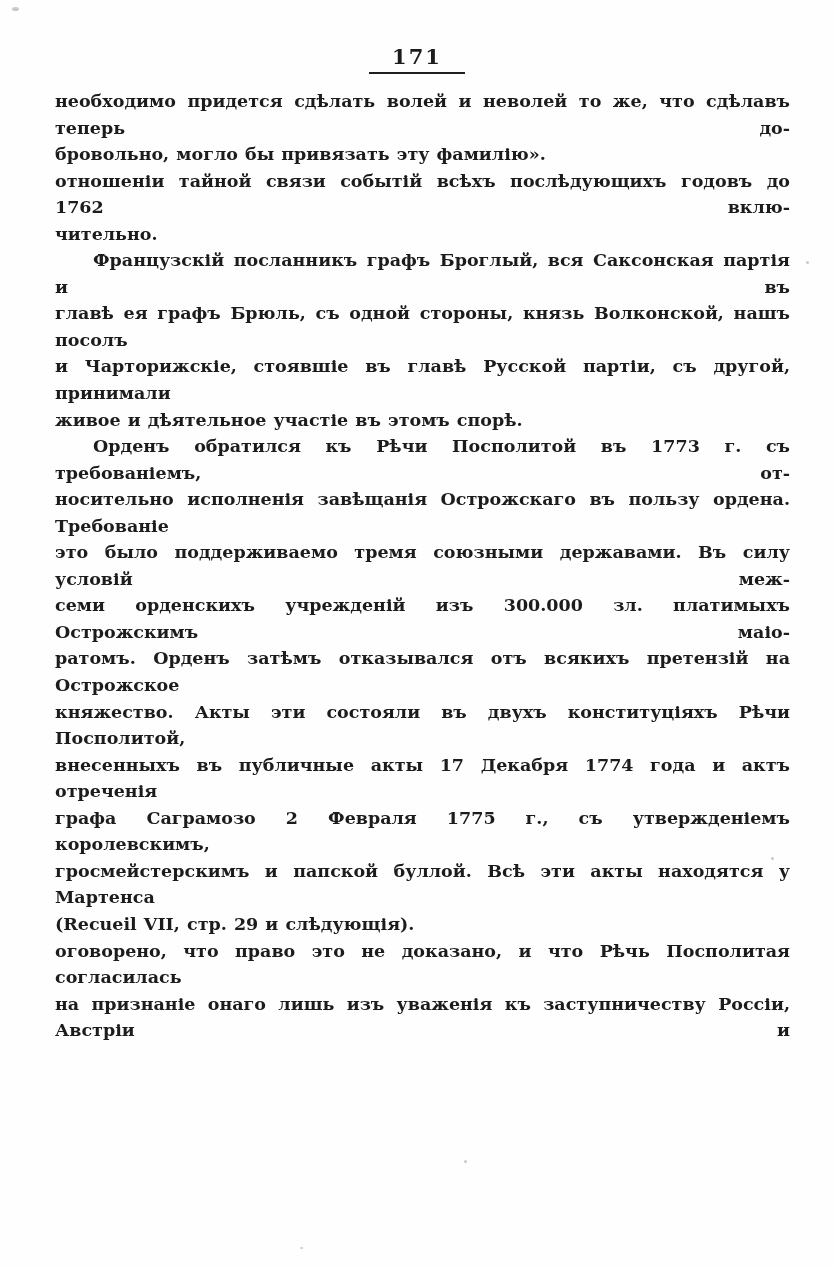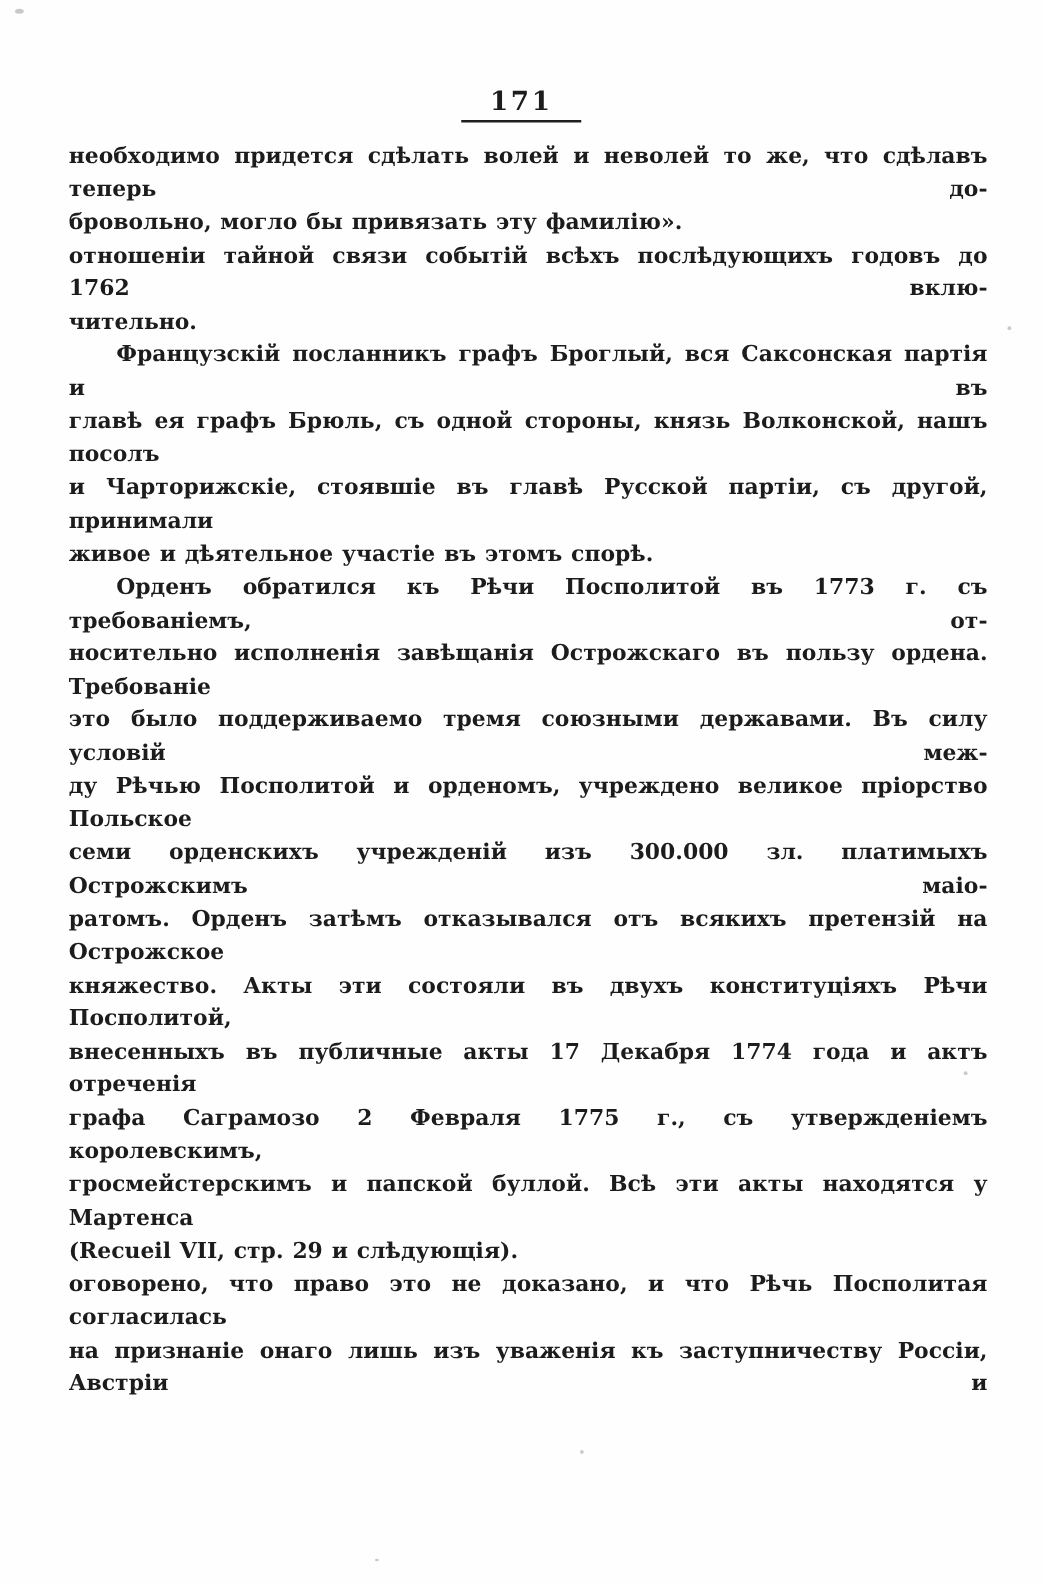--- a/index.html
+++ b/index.html
@@ -10,21 +10,21 @@
   .page {
     position: relative;
     width: 834px;
     height: 1267px;
     background: #fefefe;
     overflow: hidden;
     font-family: "DejaVu Serif", "Liberation Serif", serif;
     color: #1c1c1c;
   }
   .page-header {
-    margin: 69px auto 0 auto;
+    margin: 45px auto 0 auto;
     width: 96px;
     text-align: center;
     border-bottom: 2px solid #1f1f1f;
     padding-bottom: 3px;
   }
   .page-number {
     font-size: 21px;
     font-weight: bold;
     letter-spacing: 2px;
     line-height: 24px;
@@ -79,21 +79,20 @@
       <div class="line last">бровольно, могло бы привязать эту фамилію».</div>
       <div class="line">отношеніи тайной связи событій всѣхъ послѣдующихъ годовъ до 1762 вклю-</div>
       <div class="line last">чительно.</div>
       <div class="line indent">Французскій посланникъ графъ Броглый, вся Саксонская партія и въ</div>
       <div class="line">главѣ ея графъ Брюль, съ одной стороны, князь Волконской, нашъ посолъ</div>
       <div class="line">и Чарторижскіе, стоявшіе въ главѣ Русской партіи, съ другой, принимали</div>
       <div class="line last">живое и дѣятельное участіе въ этомъ спорѣ.</div>
       <div class="line indent">Орденъ обратился къ Рѣчи Посполитой въ 1773 г. съ требованіемъ, от-</div>
       <div class="line">носительно исполненія завѣщанія Острожскаго въ пользу ордена. Требованіе</div>
       <div class="line">это было поддерживаемо тремя союзными державами. Въ силу условій меж-</div>
-      <div class="line">ду Рѣчью Посполитой и орденомъ, учреждено великое пріорство Польское</div>
       <div class="line">семи орденскихъ учрежденій изъ 300.000 зл. платимыхъ Острожскимъ маіо-</div>
       <div class="line">ратомъ. Орденъ затѣмъ отказывался отъ всякихъ претензій на Острожское</div>
       <div class="line">княжество. Акты эти состояли въ двухъ конституціяхъ Рѣчи Посполитой,</div>
       <div class="line">внесенныхъ въ публичные акты 17 Декабря 1774 года и актъ отреченія</div>
       <div class="line">графа Саграмозо 2 Февраля 1775 г., съ утвержденіемъ королевскимъ,</div>
       <div class="line">гросмейстерскимъ и папской буллой. Всѣ эти акты находятся у Мартенса</div>
       <div class="line last">(Recueil VII, стр. 29 и слѣдующія).</div>
       <div class="line">оговорено, что право это не доказано, и что Рѣчь Посполитая согласилась</div>
       <div class="line">на признаніе онаго лишь изъ уваженія къ заступничеству Россіи, Австріи и</div>
     </div>

